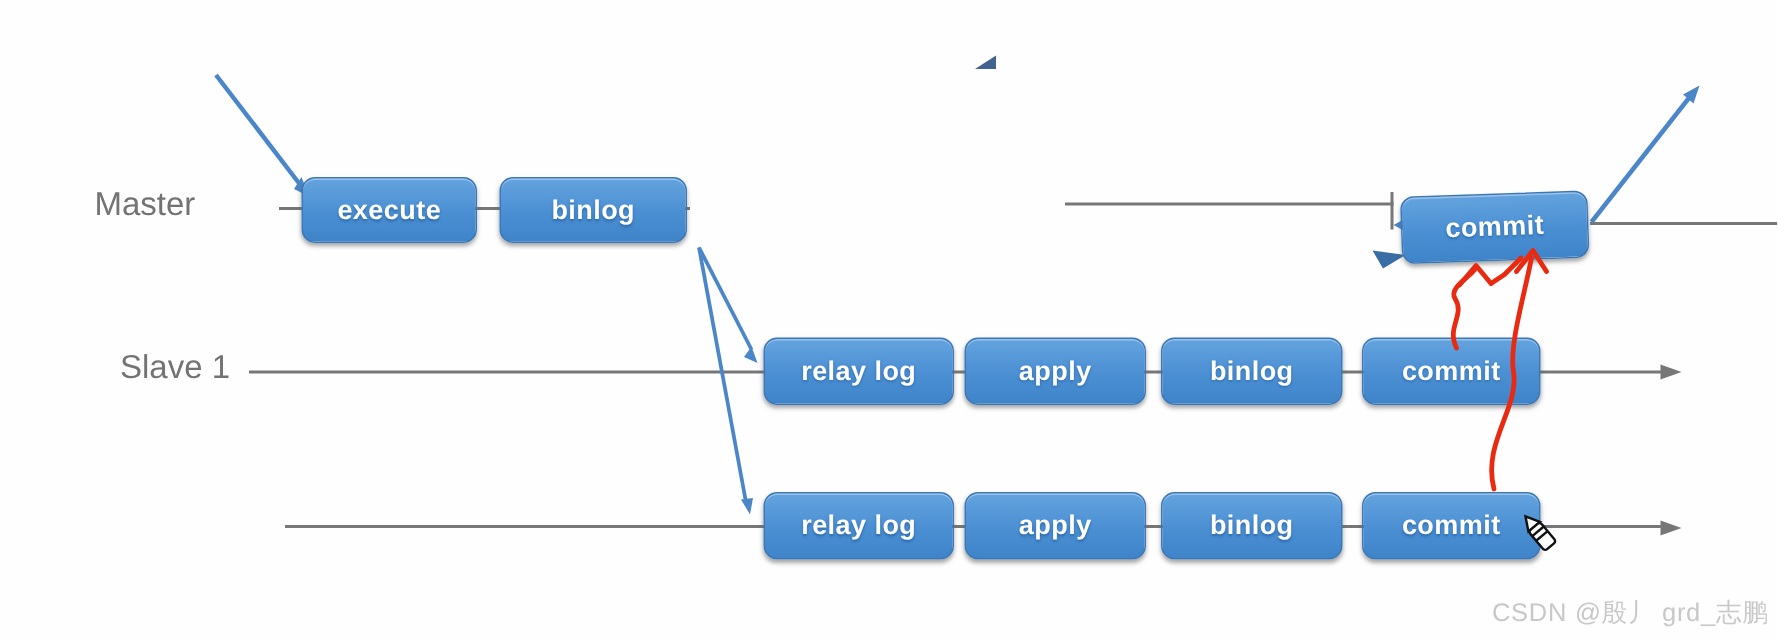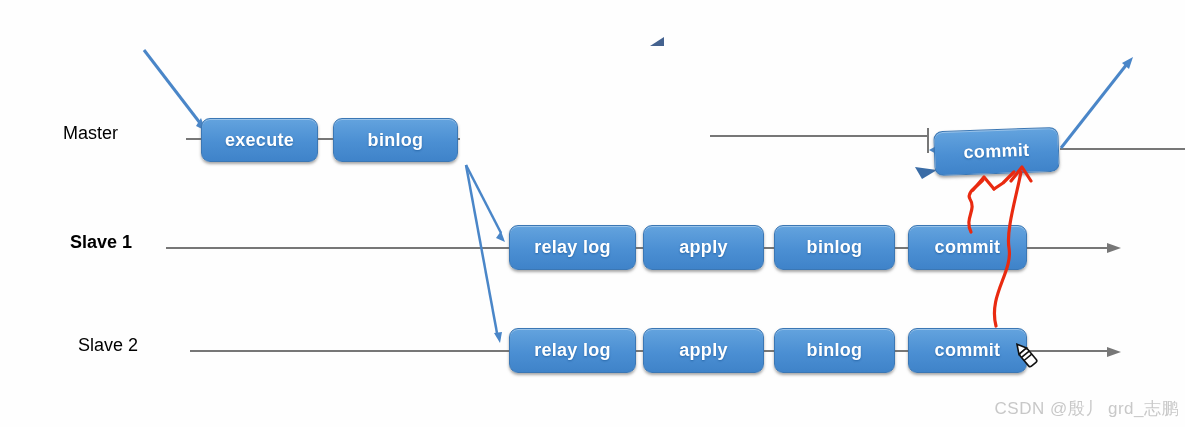--- a/index.html
+++ b/index.html
@@ -13,21 +13,21 @@
     position:absolute;z-index:2;border-radius:9px;
     background:linear-gradient(180deg,#63a3de 0%,#4b8fd3 55%,#3f83c9 100%);
     border:1px solid #3b77b4;
     box-shadow:0 2px 3px rgba(95,95,95,.55), inset 0 1px 0 rgba(255,255,255,.35);
     display:flex;align-items:center;justify-content:center;
     color:#fff;font-weight:bold;font-size:18px;
     text-shadow:0 1px 2px rgba(0,60,120,.45);
     letter-spacing:.3px;
   }
   .row-label{
-    position:absolute;z-index:2;color:#000000;font-size:18px;font-weight:500;
+    position:absolute;z-index:2;color:#737373;font-size:22px;font-weight:500;
   }
   #svg-front{z-index:3;}
   .watermark{
     position:absolute;z-index:4;right:6px;top:397px;
     color:#c8c8c8;font-size:17px;letter-spacing:.5px;margin-left:16px;
   }
 </style>
 </head>
 <body>
 
@@ -56,22 +56,21 @@
 
     <line x1="1061" y1="148" x2="1127" y2="64" stroke="#4a86c8" stroke-width="3"></line>
     <polygon points="1133,57 1129,69 1122,63" fill="#4a86c8"></polygon>
 
     <polygon points="650,46 664,37 664,46" fill="#44628f"></polygon>
     <polygon points="929,150 940,144 940,156" fill="#4a86c8"></polygon>
     <polygon points="915,167 937,170 922,179" fill="#3a6ca6"></polygon>
   </svg>
 
   <div class="row-label" style="left:63px;top:123px;">Master</div>
-  <div class="row-label" style="left:70px;top:232px;font-weight:bold;">Slave 1</div>
-  <div class="row-label" style="left:78px;top:335px;">Slave 2</div>
+  <div class="row-label" style="left:80px;top:232px;">Slave 1</div>
 
   <div class="node" style="left:201px;top:118px;width:115px;height:42px;">
     <span>execute</span>
   </div>
   <div class="node" style="left:333px;top:118px;width:123px;height:42px;">
     <span>binlog</span>
   </div>
   <div class="node" style="left:934px;top:129px;width:123px;height:43px;transform:rotate(-2deg);">
     <span>commit</span>
   </div>

